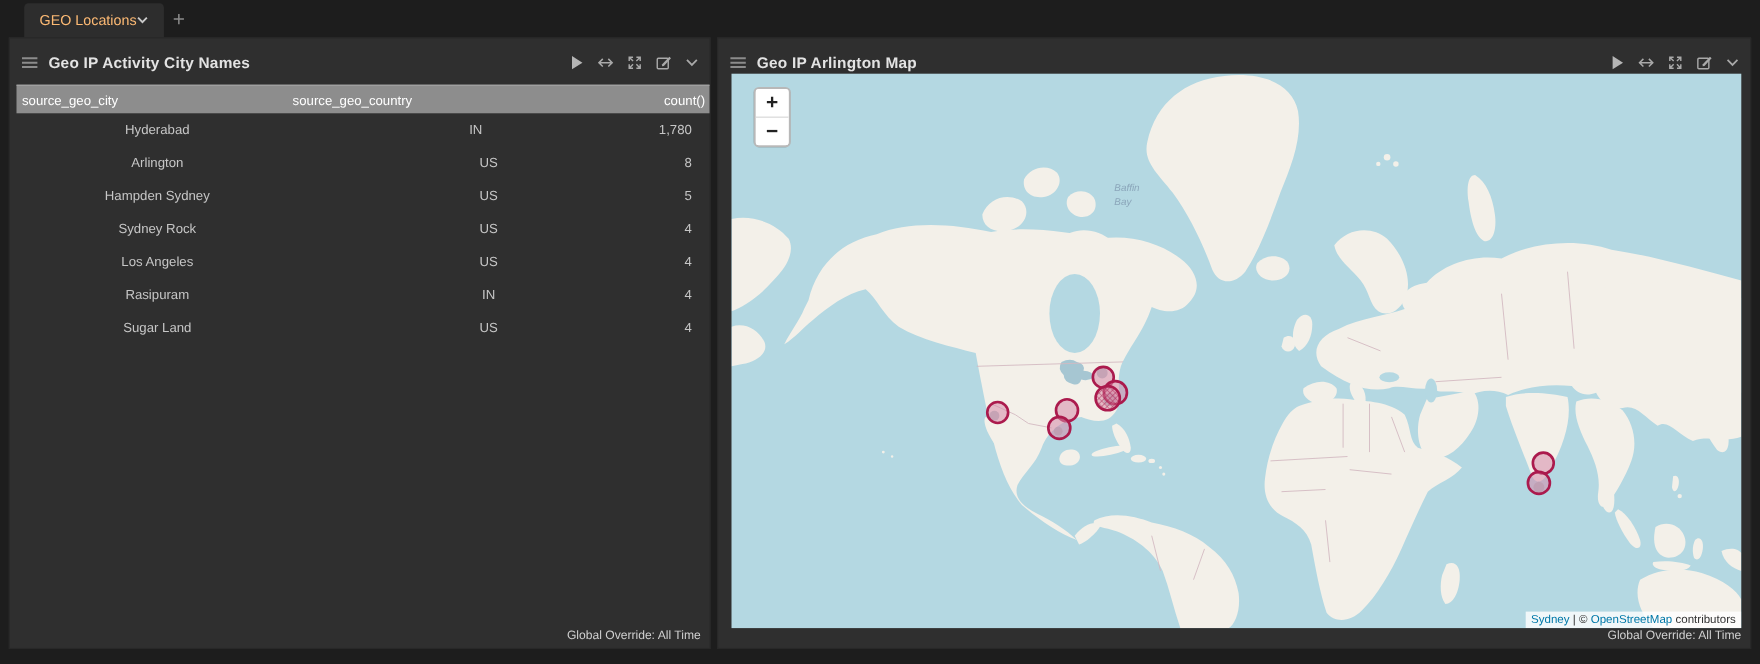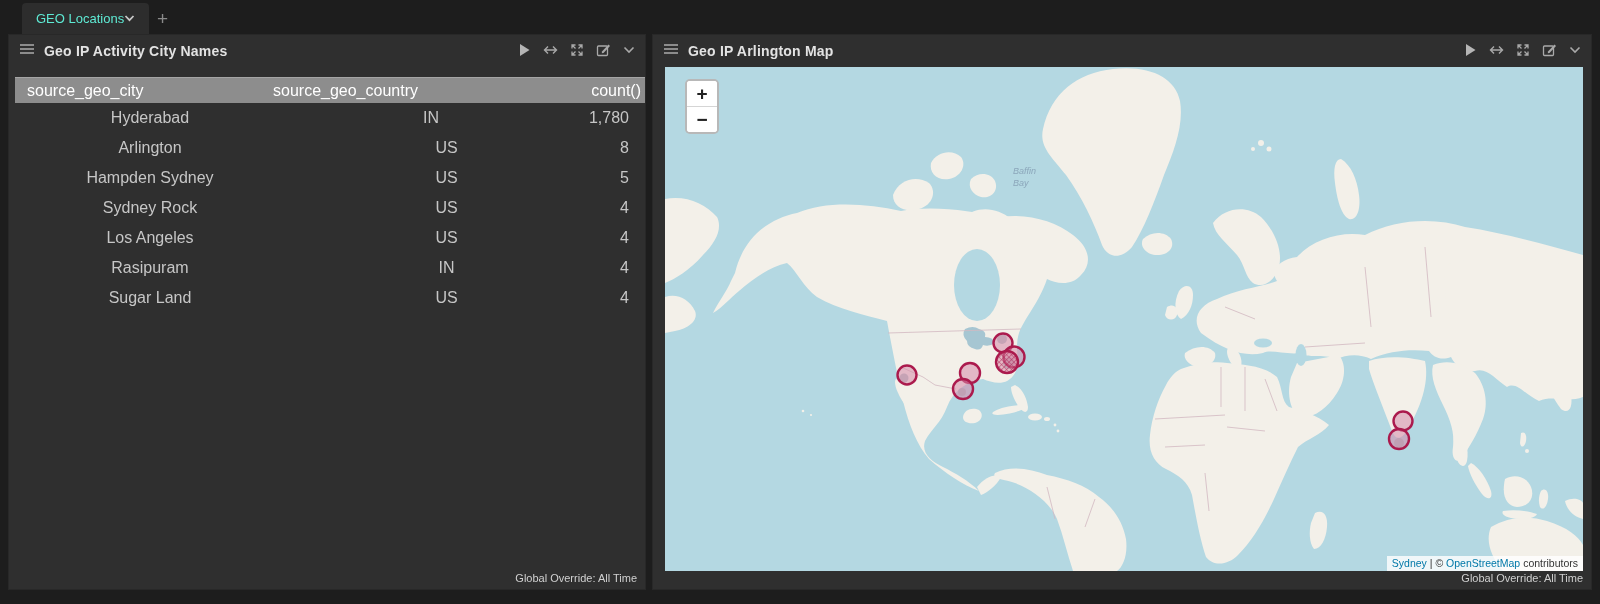--- a/index.html
+++ b/index.html
@@ -1,37 +1,37 @@
 <!DOCTYPE html>
 <html><head>
 <meta charset="utf-8">
 <style>
   html,body{margin:0;padding:0;}
   body{width:1600px;height:604px;background:#1d1d1d;position:relative;overflow:hidden;
        font-family:"Liberation Sans",sans-serif;}
   
   .tabbar{position:absolute;left:0;top:0;width:1600px;height:34px;}
   .tab{position:absolute;left:22px;top:3px;height:31px;display:flex;align-items:center;gap:0;
-       padding:0 14px;background:#2d2d2d;border-radius:4px 4px 0 0;color:#5eead4;font-size:13px;cursor:pointer;}
+       padding:0 14px;background:#2d2d2d;border-radius:4px 4px 0 0;color:#fdba74;font-size:13px;cursor:pointer;}
   .addtab{position:absolute;left:157px;top:3px;height:31px;display:flex;align-items:center;
        color:#8a8a8a;font-size:19px;font-weight:400;cursor:pointer;}
   
   .panel{position:absolute;top:34px;height:556px;background:#2f2f2f;box-sizing:border-box;
          border:1px solid #282828;}
   .panel.left{left:8px;width:638px;}
   .panel.right{left:652px;width:940px;}
-  .phead{display:flex;align-items:flex-start;height:28px;padding:8px 10px 0 10px;}
+  .phead{display:flex;align-items:center;height:28px;padding:8px 10px 0 10px;}
   .phead .title{font-size:14px;font-weight:700;color:#e3e3e3;margin-left:9px;letter-spacing:.2px;}
   .actions{margin-left:auto;display:flex;align-items:center;gap:12px;}
   .actions .abtn{display:flex;align-items:center;cursor:pointer;}
   
   .thead{background:#8d8d8d;color:#ffffff;height:26px;margin-left:6px;margin-top:6px;
          border-top:1px solid #a5a5a5;}
-  .trow{display:grid;grid-template-columns:246px 1fr auto;align-items:center;font-size:16px;
-        padding-left:12px;box-sizing:border-box;}
+  .trow{display:grid;grid-template-columns:246px 1fr auto;align-items:center;font-size:12px;
+        padding-left:5px;box-sizing:border-box;}
   .thead .c3{justify-self:end;padding-right:4px;}
   .tbody .trow{height:30px;color:#c6c6c6;cursor:default;}
   .tbody .trow{margin-left:6px;text-align:center;}
   .tbody .c3{justify-self:end;padding-right:16px;}
   .pfoot{position:absolute;right:8px;bottom:5px;font-size:11px;color:#d0d0d0;}
   
   .map{position:absolute;left:12px;top:32px;width:918px;height:504px;background:#b4d8e2;
        overflow:hidden;cursor:grab;}
   svg.world{position:absolute;left:0;top:0;}
   .land{fill:#f3f0e9;}

